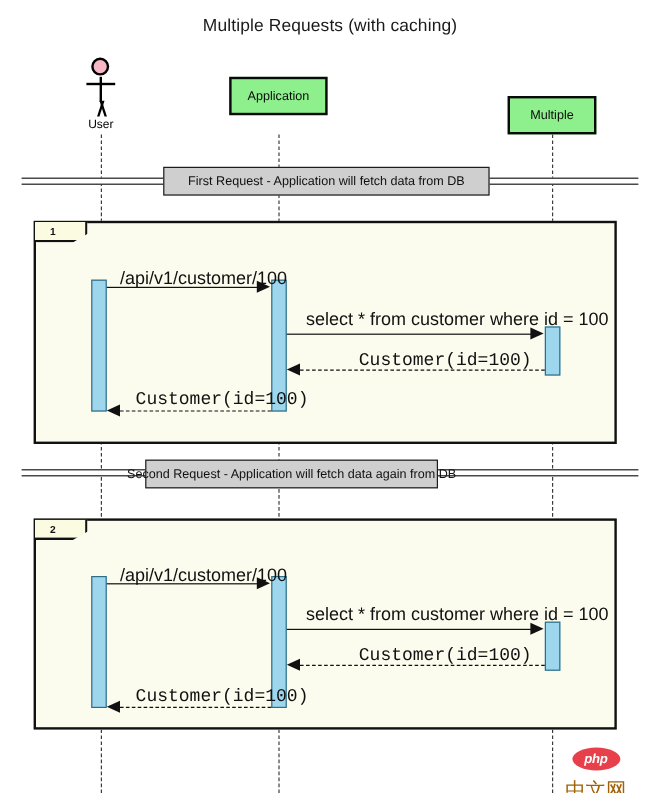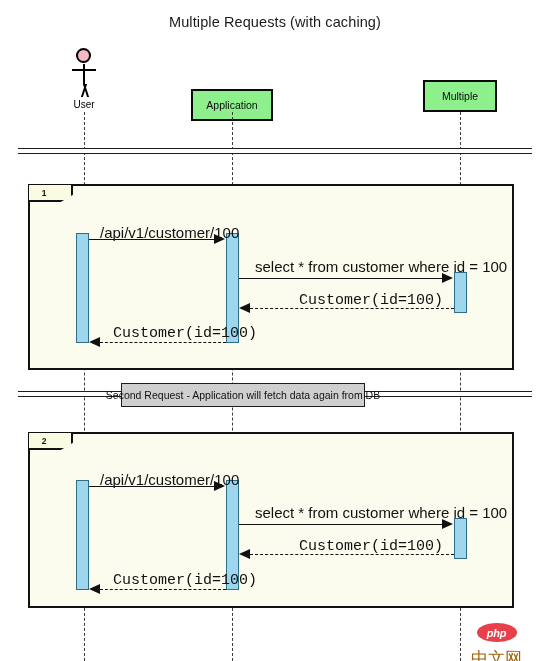--- a/index.html
+++ b/index.html
@@ -176,33 +176,36 @@
     <div class="abs" style="left:13px; top:36px; width:10px; height:13px;
                 border-right:2px solid #000; transform:skewX(18deg);"></div>
 
     <div class="abs" style="left:21px; top:36px; width:10px; height:13px;
                 border-left:2px solid #000; transform:skewX(-18deg);"></div>
     <div class="abs actor-label" style="left:0px; top:51px; width:44px;">User</div>
   </div>
 
   <div class="abs" id="diagram-title">Multiple Requests (with caching)</div>
 
-  <div class="abs participant" style="left:191px; top:89px; width:82px; height:32px;">
+  <div class="abs participant" style="left:191px; top:64px; width:82px; height:32px;">
     <span>Application</span>
   </div>
 
   <div class="abs participant" style="left:423px; top:80px; width:74px; height:32px;">
     <span>Multiple</span>
   </div>
 
   <div class="abs lifeline" style="left:84px; top:112px; height:549px;"></div>
   <div class="abs lifeline" style="left:232px; top:112px; height:549px;"></div>
   <div class="abs lifeline" style="left:460px; top:112px; height:549px;"></div>
 
   <div class="abs divider-rails" style="left:18px; top:148px; width:514px;"></div>
+  <div class="abs divider-box" style="left:136px; top:139px; width:272px; height:24px;">
+    <span>First Request - Application will fetch data from DB</span>
+  </div>
 
   <div class="abs frame" style="left:28px; top:184px; width:486px; height:186px;"></div>
   <div class="abs frame-tab" style="left:29px; top:185px; width:44px; height:17px;">
     <span>1</span>
   </div>
 
   <div class="abs activation" style="left:76px; top:233px; width:13px; height:110px;"></div>
   <div class="abs activation" style="left:226px; top:233px; width:13px; height:110px;"></div>
   <div class="abs activation" style="left:454px; top:272px; width:13px; height:41px;"></div>
 

